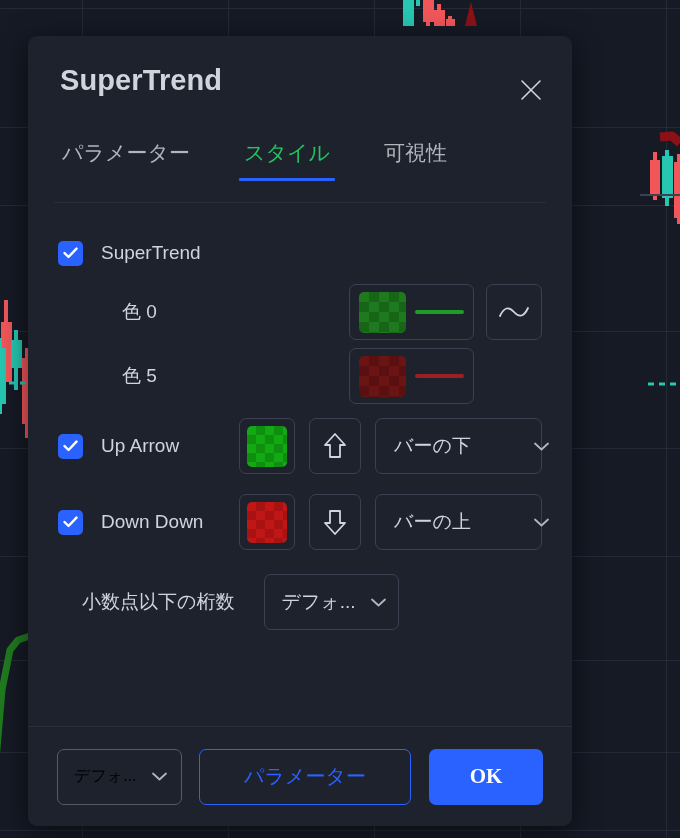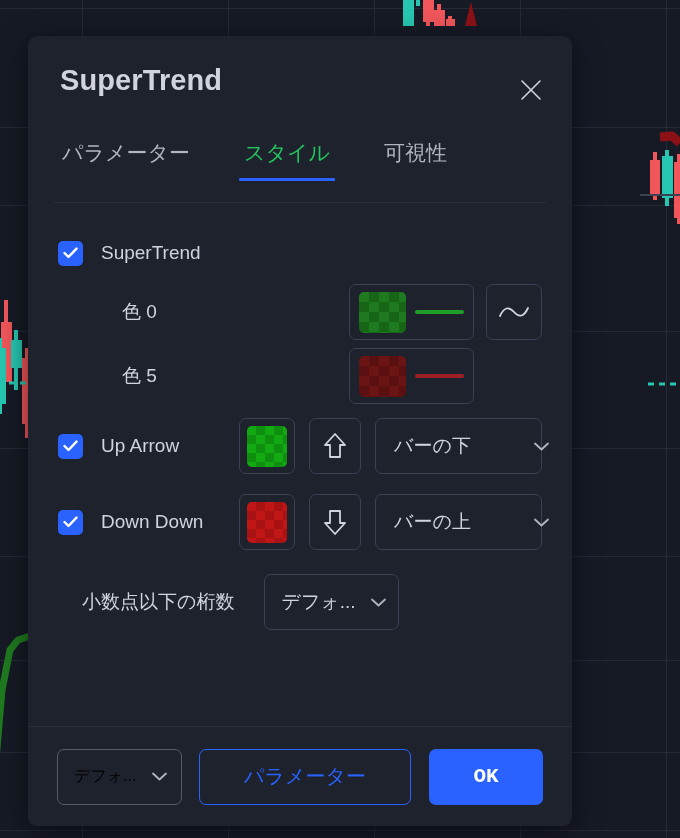--- a/index.html
+++ b/index.html
@@ -279,21 +279,21 @@
     background: #2962ff;
     border: none;
     border-radius: 7px;
     color: #ffffff;
     font-size: 21px;
     font-weight: 700;
     display: flex;
     align-items: center;
     justify-content: center;
     cursor: pointer;
-    font-family: Liberation Mono, monospace;
+    font-family: Liberation Serif, serif;
   }
 
   
   .row-supertrend { margin-bottom: 4px; }
   .row-color { min-height: 64px; }
   .row-color .label-text { margin-left: 64px; }
   .row-arrow { min-height: 76px; }
   .row-prec { min-height: 68px; margin-top: 8px; margin-left: 24px; }
 </style>
 </head>

